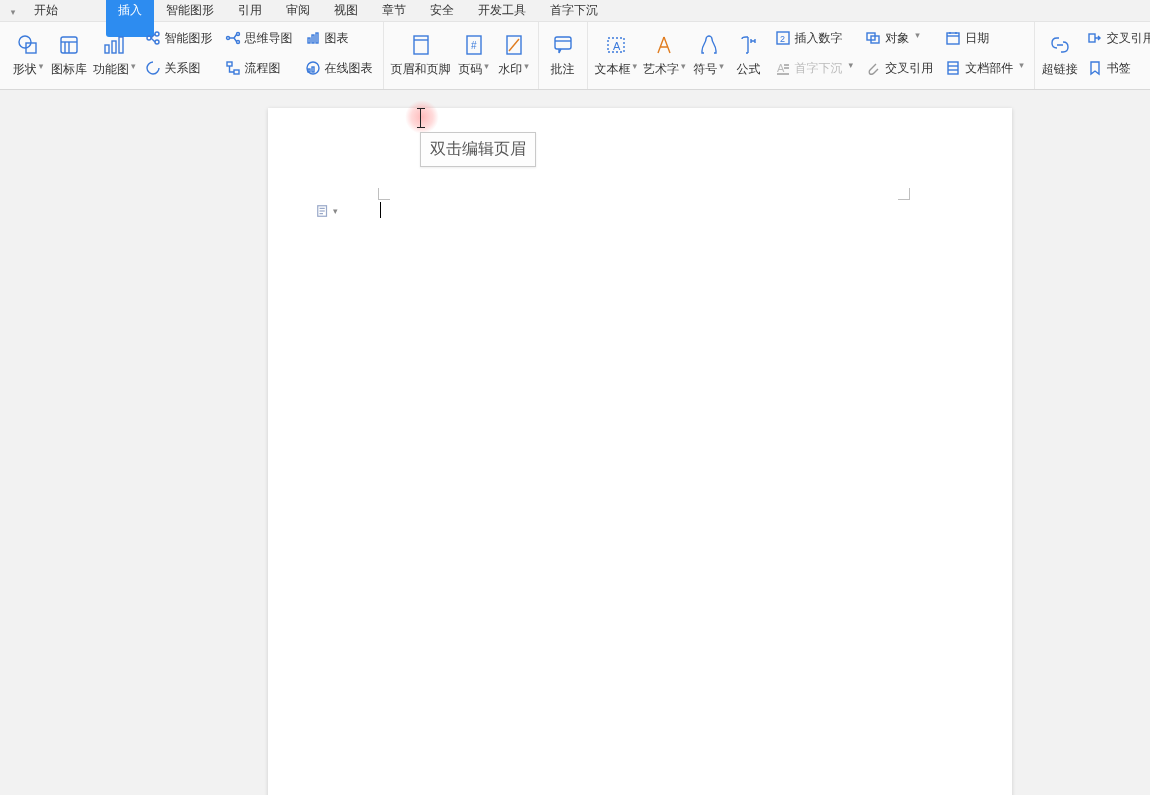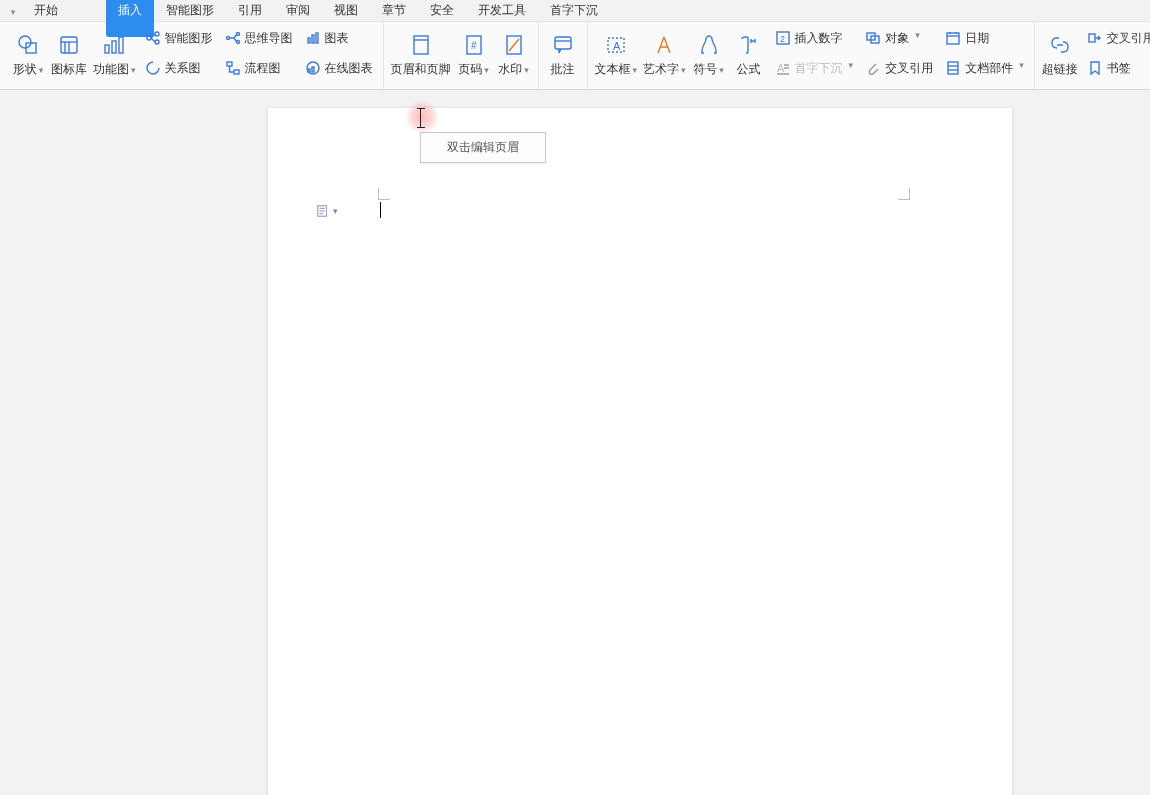--- a/index.html
+++ b/index.html
@@ -73,21 +73,21 @@
     height: 24px;
     display: flex;
     align-items: center;
     justify-content: center;
     margin-bottom: 4px;
   }
   .rb-btn .lbl {
     font-size: 12px;
     white-space: nowrap;
     display: flex;
-    align-items: center;
+    align-items: flex-start;
   }
   .rb-btn .lbl .car { margin-left: 2px; color:#888; font-size:9px; }
 
   
   .mini-col {
     display: flex;
     flex-direction: column;
     justify-content: center;
     gap: 4px;
     padding: 2px 2px;
@@ -169,25 +169,25 @@
     width:8px; height:1px;
     background:#222;
     box-shadow:0 19px 0 #222;
   }
 
   .tooltip {
     position: absolute;
     left: 152px;
     top: 24px;
     min-width: 80px;
-    padding: 6px 26px;
+    padding: 6px 9px;
     background: #fdfdfd;
     border: 1px solid #c9c9c9;
     color: #555;
-    font-size: 12px;
+    font-size: 16px;
     text-align: left;
     box-shadow: 0 1px 2px rgba(0,0,0,0.08);
   }
 
   .para-handle {
     position:absolute;
     left: 48px;
     top: 96px;
     display:flex;
     align-items:center;

